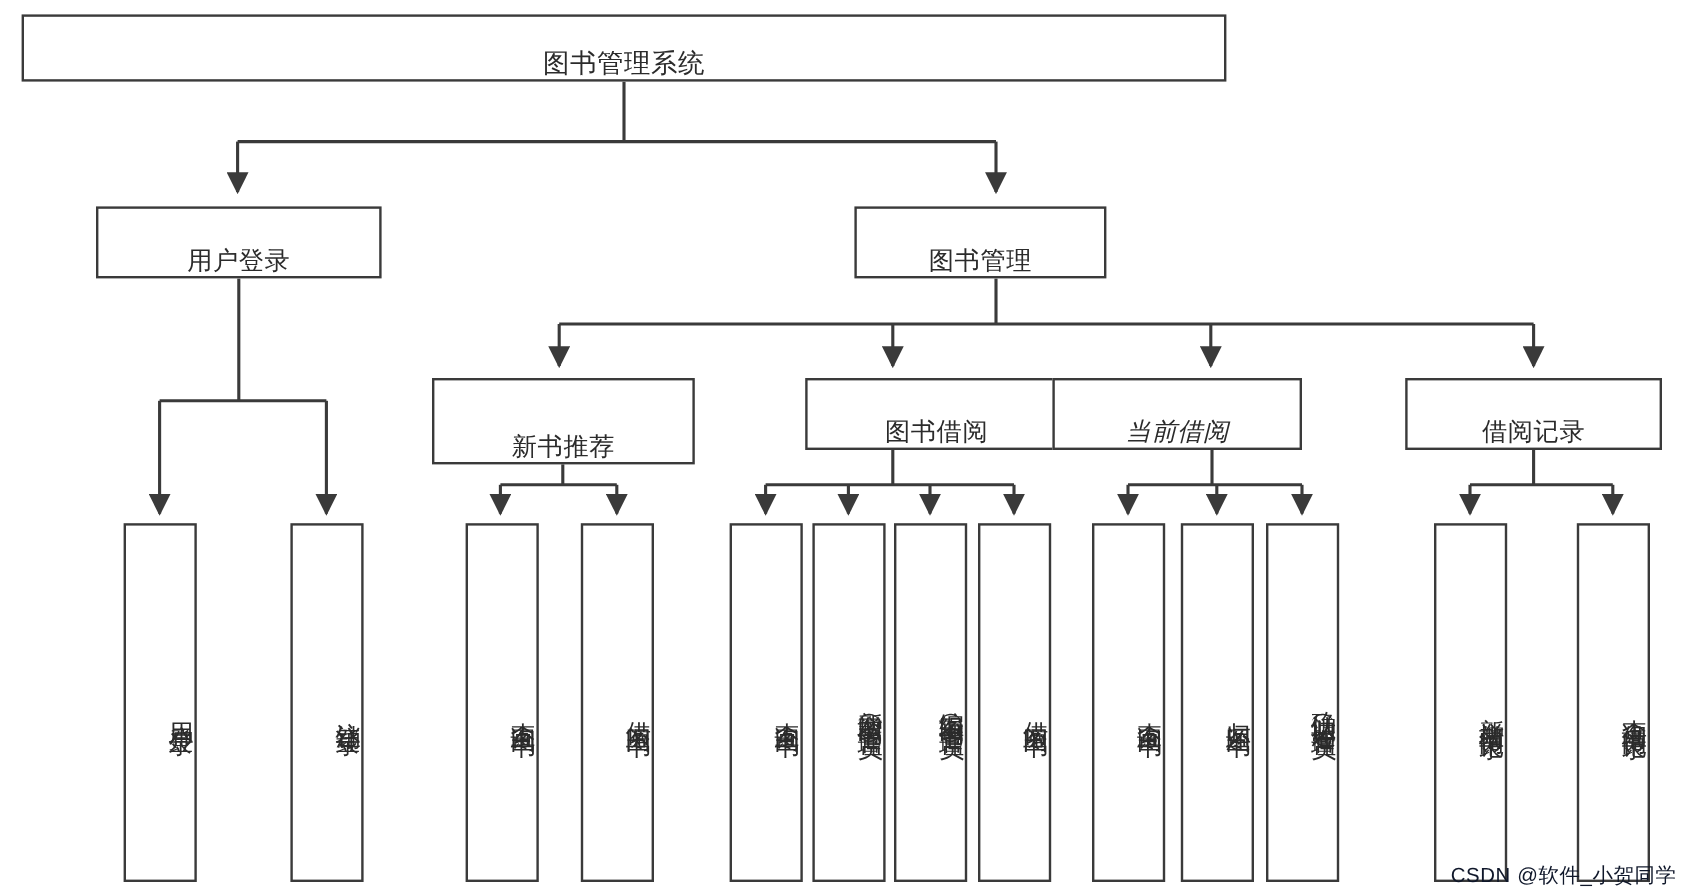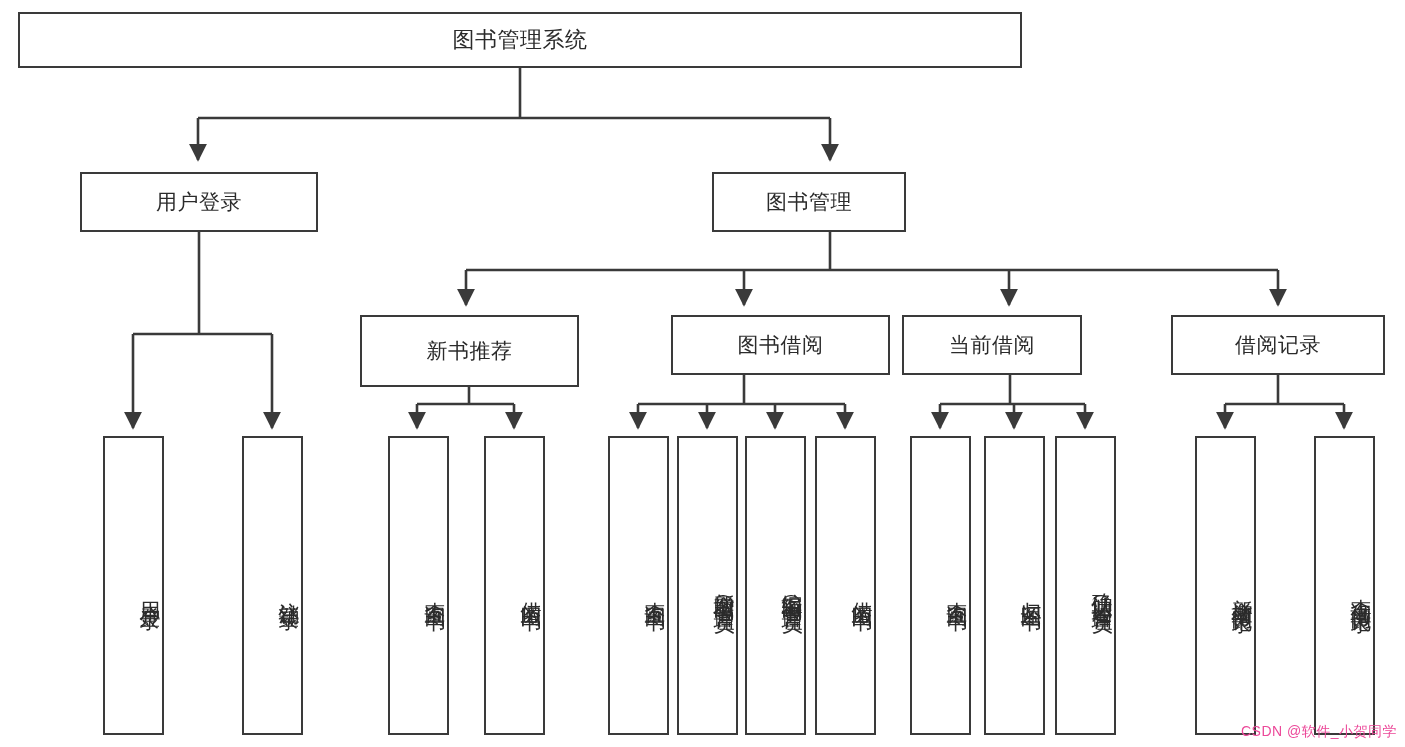--- a/index.html
+++ b/index.html
@@ -34,20 +34,21 @@
     align-items: center;
     justify-content: center;
     color: #2b2b2b;
     z-index: 2;
   }
   .node-h {
     font-size: 21px;
     letter-spacing: 0.5px;
     line-height: 1.2;
     white-space: nowrap;
+    align-items: flex-end;
   }
   .node-root {
     font-size: 22px;
   }
   .node-v {
     writing-mode: vertical-rl;
     text-orientation: upright;
     font-size: 21px;
     letter-spacing: 3px;
     line-height: 1.15;
@@ -55,22 +56,22 @@
     justify-content: center;
     padding-top: 10px;
   }
   .node-v.tall-pad {
     padding-top: 8px;
   }
   .watermark {
     position: absolute;
     right: 8px;
     bottom: 6px;
-    font-size: 14px;
-    color: #ec4899;
+    font-size: 17px;
+    color: #0f172a;
     letter-spacing: 0.5px;
     z-index: 3;
     white-space: nowrap;
   }
 </style>
 </head>
 <body>
 
 <div id="stage">
 
@@ -124,31 +125,31 @@
     </g>
   </svg>
 
   <div class="node node-h node-root" style="left:18px; top:12px; width:1004px; height:56px;">
     <span>图书管理系统</span>
   </div>
 
   <div class="node node-h" style="left:80px; top:172px; width:238px; height:60px;">
     <span>用户登录</span>
   </div>
-  <div class="node node-h" style="left:712px; top:172px; width:194px; height:60px;">
+  <div class="node node-h" style="left:712px; top:172px; width:210px; height:60px;">
     <span>图书管理</span>
   </div>
 
   <div class="node node-h" style="left:360px; top:315px; width:219px; height:72px;">
     <span>新书推荐</span>
   </div>
   <div class="node node-h" style="left:635px; top:315px; width:219px; height:60px;margin-left:36px;">
     <span>图书借阅</span>
   </div>
-  <div class="node node-h" style="left:902px; top:315px; width:180px; height:60px;">
+  <div class="node node-h" style="left:877px; top:315px; width:208px; height:60px;font-style:italic;">
     <span>当前借阅</span>
   </div>
   <div class="node node-h" style="left:1171px; top:315px; width:214px; height:60px;">
     <span>借阅记录</span>
   </div>
 
   <div class="node node-v" style="left:103px; top:436px; width:61px; height:299px;">
     <span>用户登录</span>
   </div>
   <div class="node node-v" style="left:242px; top:436px; width:61px; height:299px;">

